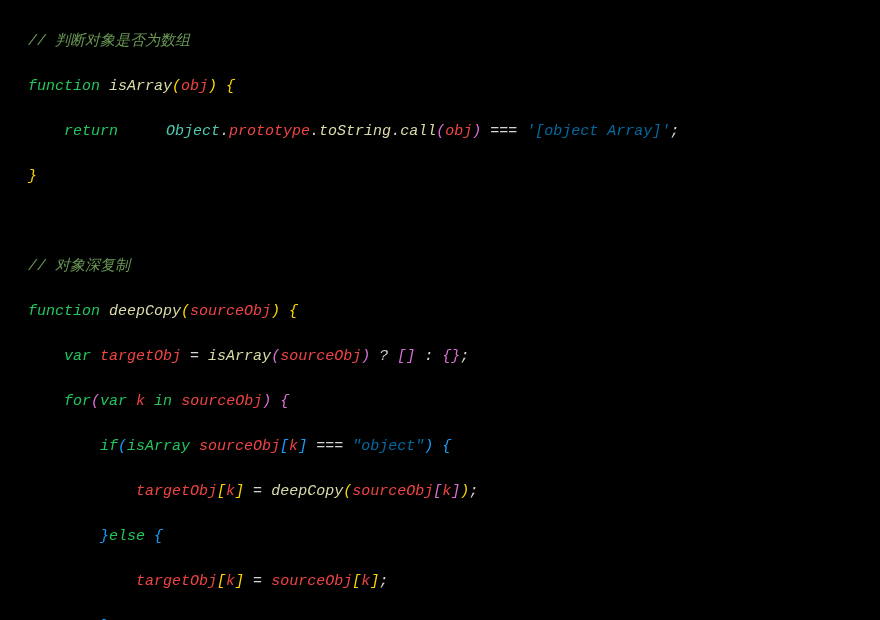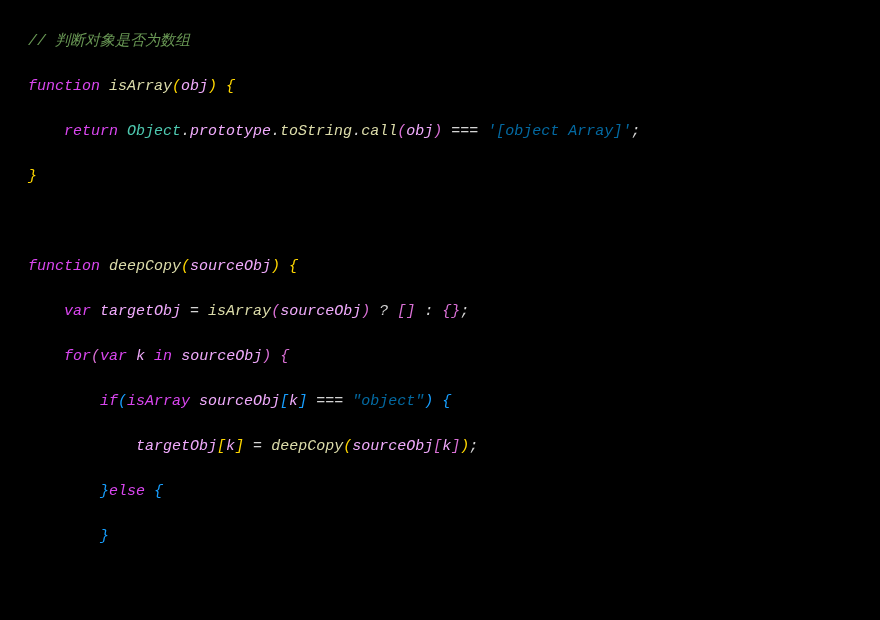--- a/index.html
+++ b/index.html
@@ -12,46 +12,48 @@
       width: 880px;
       height: 620px;
       overflow: hidden;
     }
     .code-container {
       padding-left: 28px;
       white-space: pre;
     }
     .line { display: block; font-style: italic; }
     .comment { color: #6a9955; }
-    .keyword { color: #d946ef; }
+    .keyword { color: #22c55e; }
     .function-name { color: #dcdcaa; }
-    .type { color: #4ec9b0; }
-    .variable { color: #f0abfc; }
+    .type { color: #4ec9b0; margin-left: 39px; }
+    .variable { color: #ef4444; }
     .string { color: #0369a1; }
     .punct { color: #d4d4d4; }
     .operator { color: #d4d4d4; }
     .paren { color: #ffd700; }
     .paren2 { color: #da70d6; }
     .paren3 { color: #179fff; }
   </style>
 </head>
 <body>
 
 <div class="code-container">
 <span class="line"><span class="comment">// 判断对象是否为数组</span></span>
 <span class="line"><span class="keyword">function</span> <span class="function-name">isArray</span><span class="paren">(</span><span class="variable">obj</span><span class="paren">)</span> <span class="paren">{</span></span>
 <span class="line">    <span class="keyword">return</span> <span class="type">Object</span><span class="punct">.</span><span class="variable">prototype</span><span class="punct">.</span><span class="function-name">toString</span><span class="punct">.</span><span class="function-name">call</span><span class="paren2">(</span><span class="variable">obj</span><span class="paren2">)</span> <span class="operator">===</span> <span class="string">'[object Array]'</span><span class="punct">;</span></span>
 <span class="line"><span class="paren">}</span></span>
 <span class="line"> </span>
+<span class="line"><span class="comment">// 对象深复制</span></span>
 <span class="line"><span class="keyword">function</span> <span class="function-name">deepCopy</span><span class="paren">(</span><span class="variable">sourceObj</span><span class="paren">)</span> <span class="paren">{</span></span>
 <span class="line">    <span class="keyword">var</span> <span class="variable">targetObj</span> <span class="operator">=</span> <span class="function-name">isArray</span><span class="paren2">(</span><span class="variable">sourceObj</span><span class="paren2">)</span> <span class="operator">?</span> <span class="paren2">[</span><span class="paren2">]</span> <span class="operator">:</span> <span class="paren2">{</span><span class="paren2">}</span><span class="punct">;</span></span>
 <span class="line">    <span class="keyword">for</span><span class="paren2">(</span><span class="keyword">var</span> <span class="variable">k</span> <span class="keyword">in</span> <span class="variable">sourceObj</span><span class="paren2">)</span> <span class="paren2">{</span></span>
 <span class="line">        <span class="keyword">if</span><span class="paren3">(</span><span class="keyword">isArray</span> <span class="variable">sourceObj</span><span class="paren3">[</span><span class="variable">k</span><span class="paren3">]</span> <span class="operator">===</span> <span class="string">"object"</span><span class="paren3">)</span> <span class="paren3">{</span></span>
 <span class="line">            <span class="variable">targetObj</span><span class="paren">[</span><span class="variable">k</span><span class="paren">]</span> <span class="operator">=</span> <span class="function-name">deepCopy</span><span class="paren">(</span><span class="variable">sourceObj</span><span class="paren2">[</span><span class="variable">k</span><span class="paren2">]</span><span class="paren">)</span><span class="punct">;</span></span>
 <span class="line">        <span class="paren3">}</span><span class="keyword">else</span> <span class="paren3">{</span></span>
+<span class="line">            <span class="variable">targetObj</span><span class="paren">[</span><span class="variable">k</span><span class="paren">]</span> <span class="operator">=</span> <span class="variable">sourceObj</span><span class="paren">[</span><span class="variable">k</span><span class="paren">]</span><span class="punct">;</span></span>
 <span class="line">        <span class="paren3">}</span></span>
 
 
 
 
 
 
 
 
 

